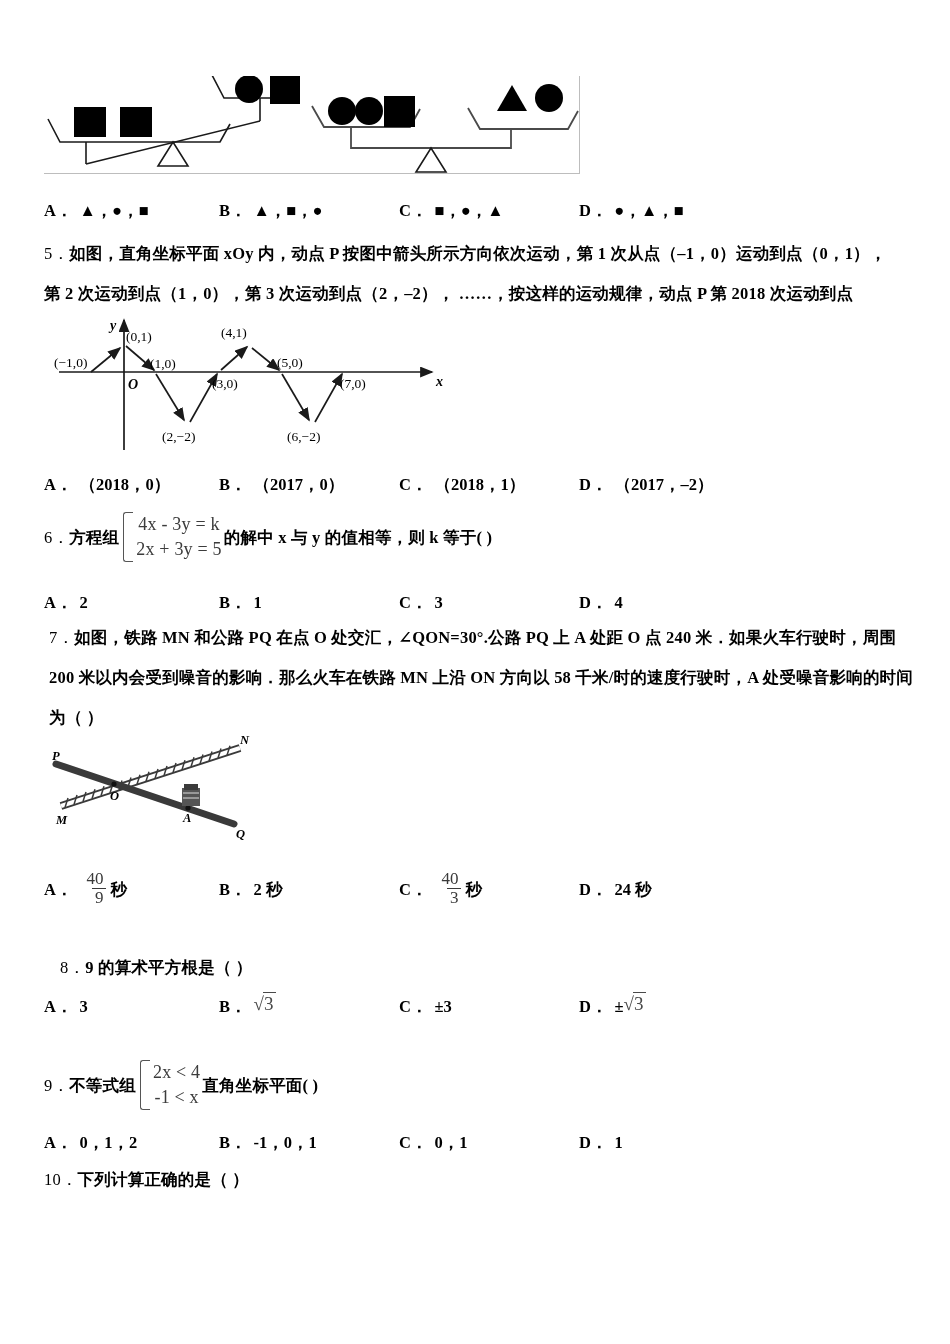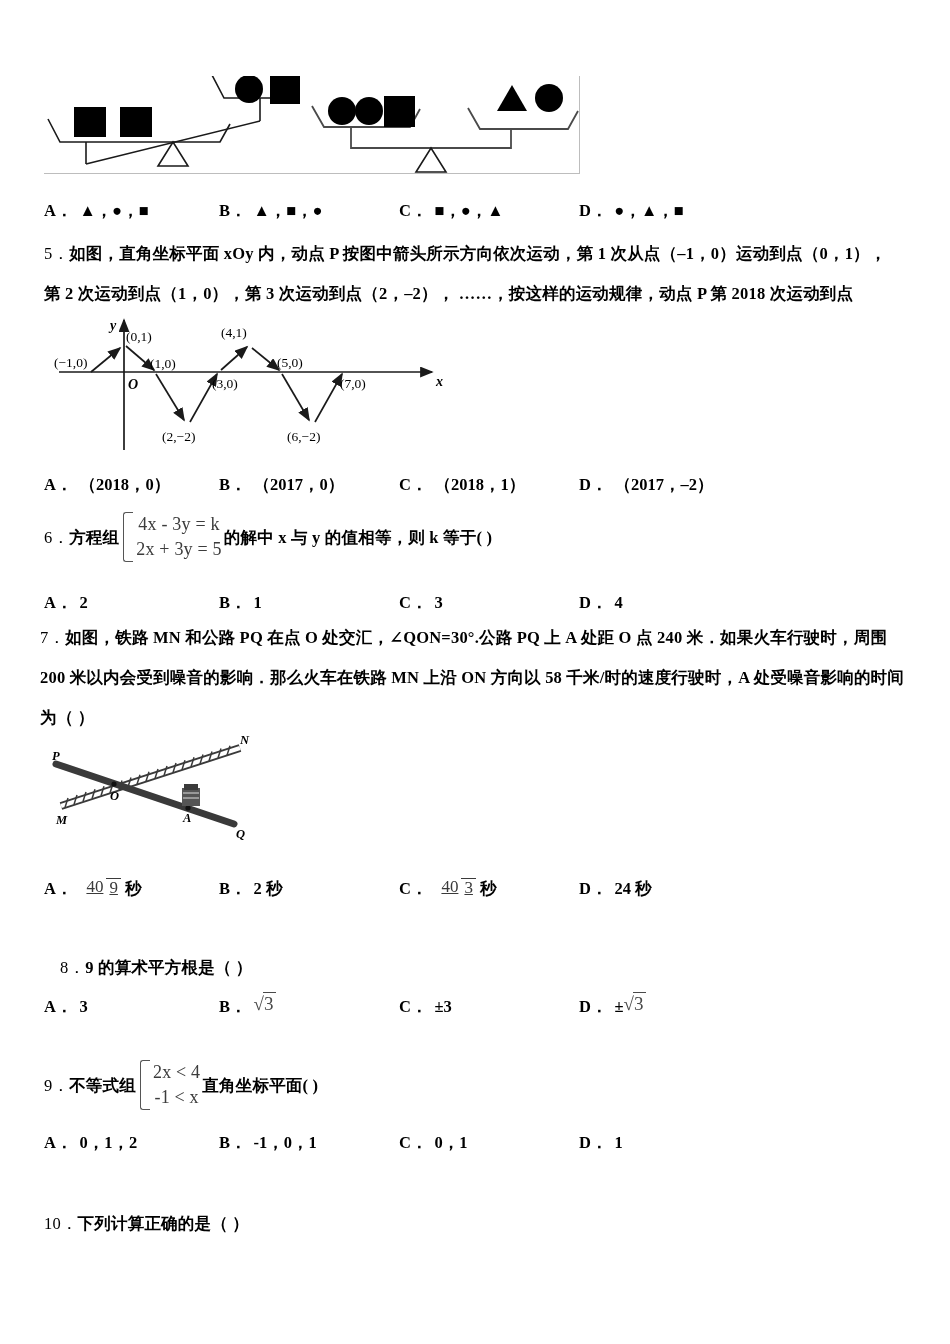--- a/index.html
+++ b/index.html
@@ -46,31 +46,31 @@
   .opt .lbl { margin-right: 7px; }
 
   
   .w-a { width: 175px; }
   .w-b { width: 180px; }
   .w-c { width: 180px; }
 
   
   .frac {
     display: inline-flex;
-    align-items: center;
+    flex-direction: column;
+    align-items: flex-end;
     vertical-align: middle;
     font-family: "Liberation Serif", serif;
     font-weight: normal;
     font-size: 17px;
     line-height: 1.05;
     margin: 0 4px;
     position: relative;
     top: -2px;
     color: #3a3a3a;
-    text-decoration: underline;
   }
   .frac .num { padding: 0 3px; }
   .frac .den { padding: 0 3px; border-top: 1.4px solid #3a3a3a; }
 
   
   .rad {
     display: inline-block;
     font-family: "Liberation Serif", serif;
     font-weight: normal;
     font-size: 19px;
@@ -126,28 +126,28 @@
     border-bottom: 1px solid #bdbdbd;
   }
 
   
   #opts-q4 { position: absolute; left: 44px; top: 196px; }
   #q5-text { position: absolute; left: 44px; top: 234px; width: 880px; }
   #graph-q5 { position: absolute; left: 44px; top: 310px; }
   #opts-q5 { position: absolute; left: 44px; top: 470px; }
   #q6-text { position: absolute; left: 44px; top: 514px; }
   #opts-q6 { position: absolute; left: 44px; top: 588px; }
-  #q7-text { position: absolute; left: 40px; top: 618px; width: 880px; }
+  #q7-text { position: absolute; left: 49px; top: 618px; width: 880px; }
   #fig-q7 { position: absolute; left: 44px; top: 726px; }
   #opts-q7 { position: absolute; left: 44px; top: 872px; }
   #q8-text { position: absolute; left: 44px; top: 948px; margin-left: 16px; }
   #opts-q8 { position: absolute; left: 44px; top: 990px; }
   #q9-text { position: absolute; left: 44px; top: 1062px; }
   #opts-q9 { position: absolute; left: 44px; top: 1128px; }
-  #q10-text { position: absolute; left: 44px; top: 1204px; font-family: Liberation Serif, serif; }
+  #q10-text { position: absolute; left: 44px; top: 1160px; font-family: Liberation Serif, serif; }
 
   .opt-tall { align-items: center; line-height: 34px; }
 </style>
 </head>
 <body>
 
 <div class="page">
 
   <div id="balance-box">
     <svg width="535" height="97" viewBox="0 0 535 97">

